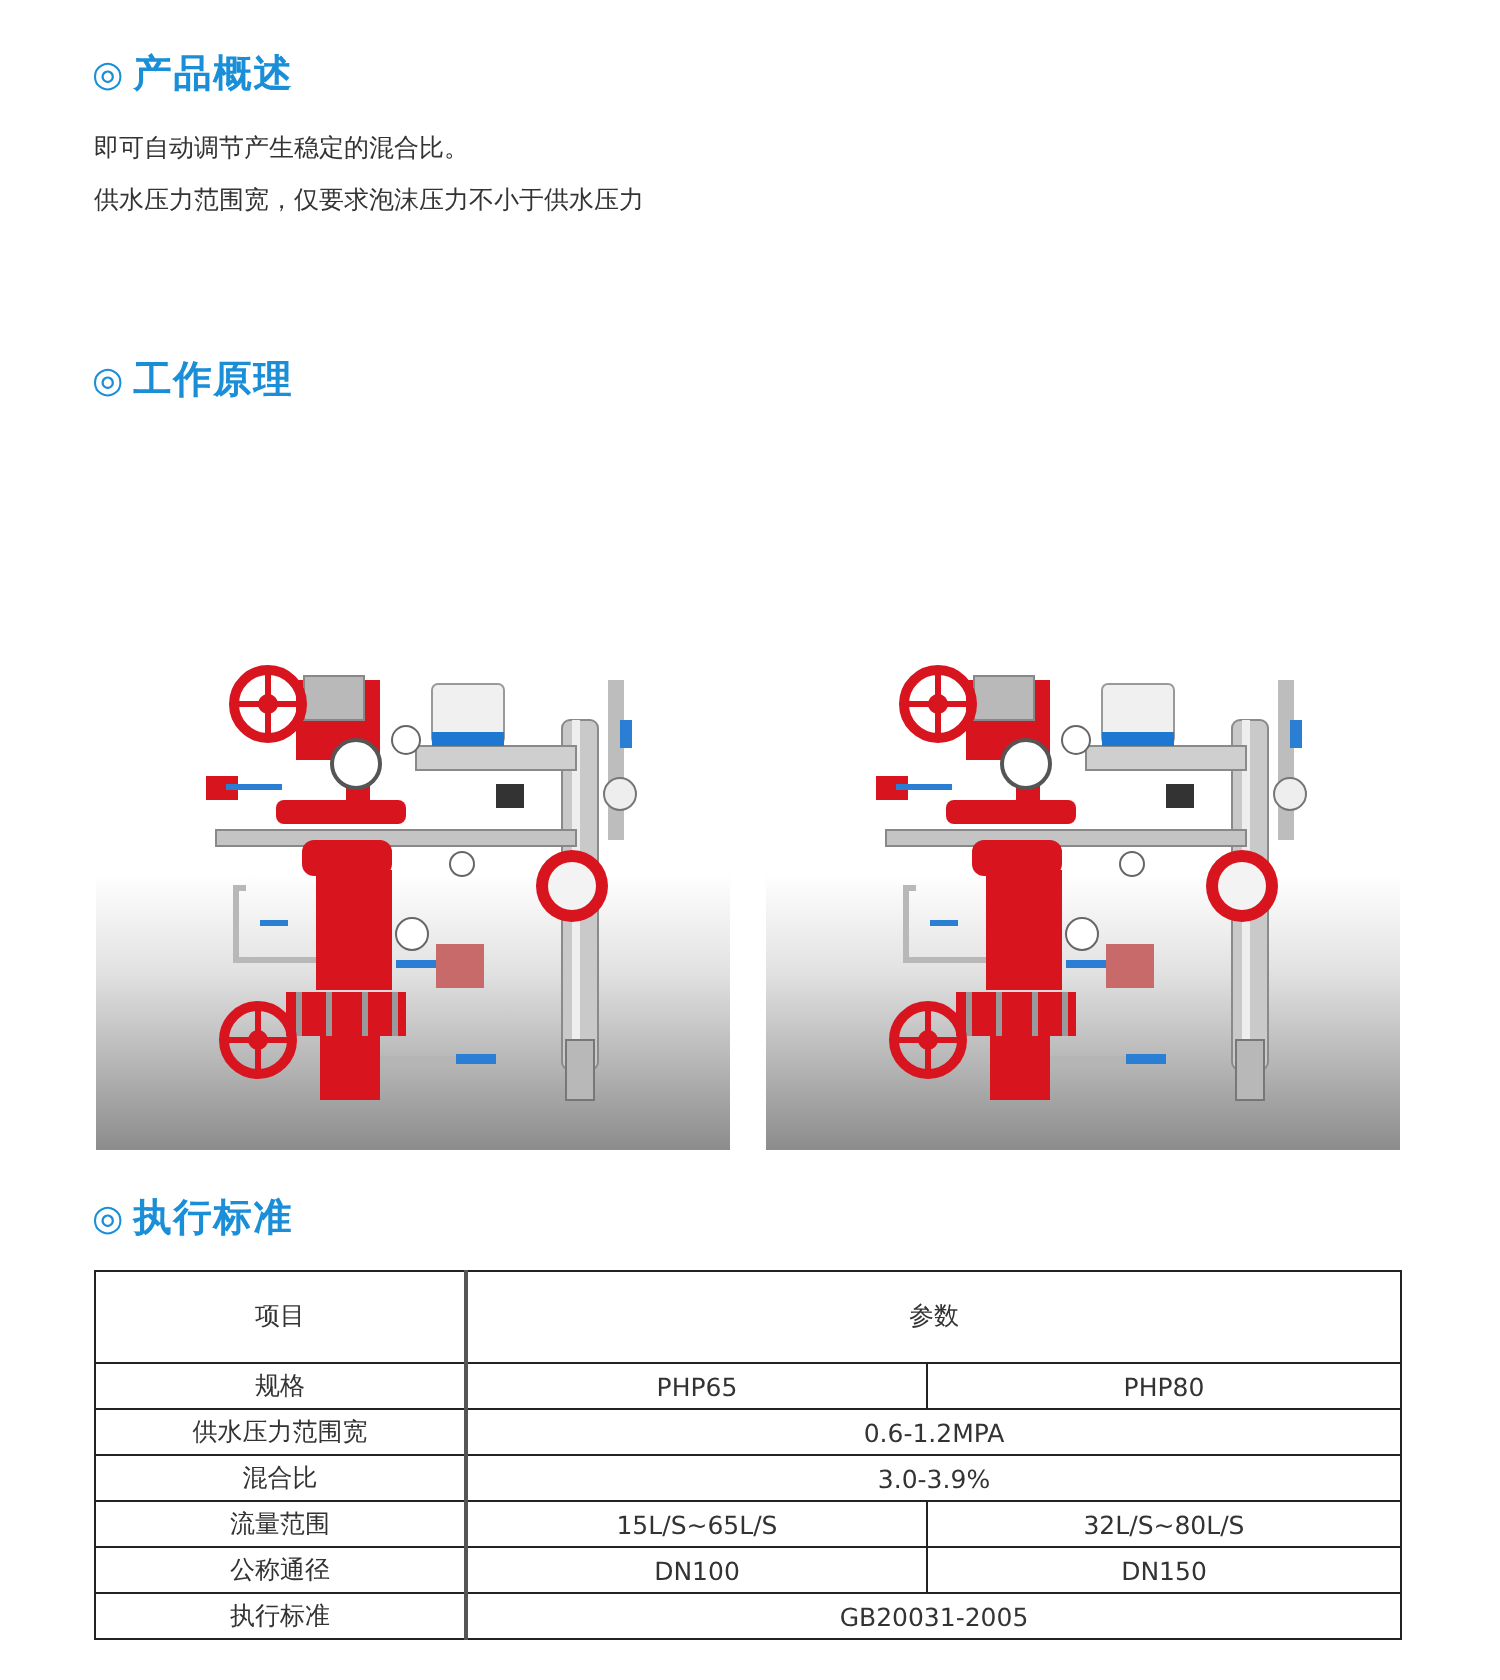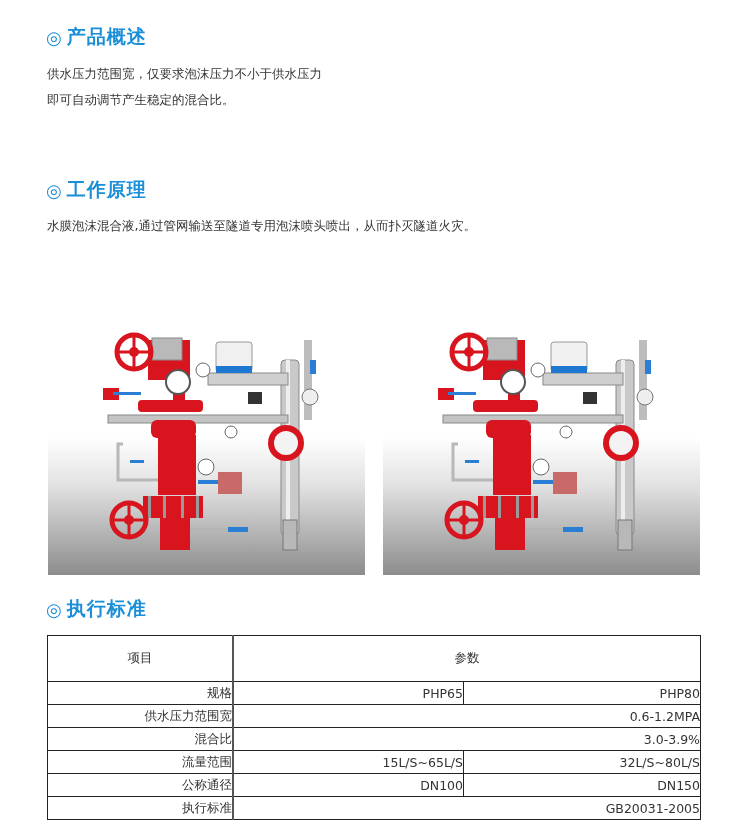--- a/index.html
+++ b/index.html
@@ -13,40 +13,39 @@
   .img-frame { position: absolute; top: 320px; width: 317px; height: 255px; overflow: hidden;
                background: #ffffff; }
   .img-frame .grad { position: absolute; left: 0; right: 0; top: 117px; bottom: 0;
                      background: linear-gradient(to bottom, #ffffff 0%, #e2e2e2 35%, #b4b4b4 70%, #8c8c8c 100%); }
   .img-frame svg { position: absolute; left: 0; top: 0; }
   table.spec { position: absolute; left: 47px; top: 635px; width: 654px; border-collapse: collapse;
                font-size: 12.5px; color: #333333; padding-left: 48px; }
   table.spec td { border: 1px solid #222222; text-align: center; padding: 0; }
   table.spec td.label { width: 184px; border-right: 2px solid #555555; }
   table.spec tr.head td { height: 45px; }
-  table.spec tr.row td { height: 22px; text-align: right; }
+  table.spec tr.row td { height: 22px; }
 </style>
 </head>
 <body>
 
 <div class="section-title" style="top:24px;">
   <span class="ring">◎</span>
   <span>产品概述</span>
 </div>
 <div class="para" style="top:61px;">
+  <p>即可自动调节产生稳定的混合比。</p>
   <p>供水压力范围宽，仅要求泡沫压力不小于供水压力</p>
-  <p>即可自动调节产生稳定的混合比。</p>
 </div>
 
 <div class="section-title" style="top:177px;">
   <span class="ring">◎</span>
   <span>工作原理</span>
 </div>
 <div class="para" style="top:213px;">
-  <p>水膜泡沫混合液,通过管网输送至隧道专用泡沫喷头喷出，从而扑灭隧道火灾。</p>
 </div>
 
 <div class="img-frame" style="left:48px;">
   <div class="grad"></div>
   <svg width="317" height="255" viewBox="0 0 317 255">
     <g id="valve">
 
       <rect x="233" y="40" width="18" height="175" rx="4" fill="#c9c9c9" stroke="#8a8a8a"></rect>
       <rect x="238" y="40" width="4" height="175" fill="#eeeeee"></rect>
       <rect x="235" y="200" width="14" height="30" fill="#b8b8b8" stroke="#777"></rect>

